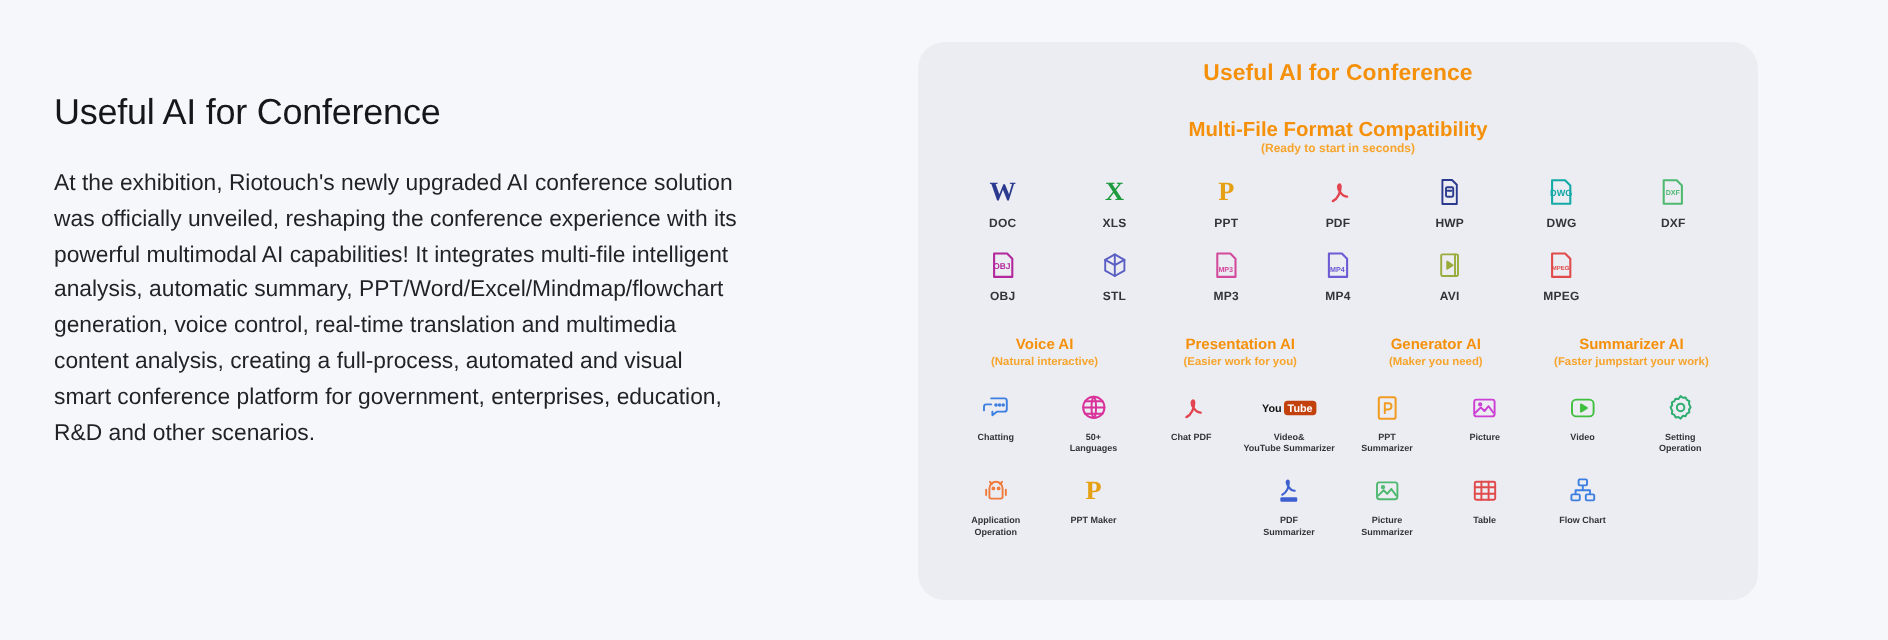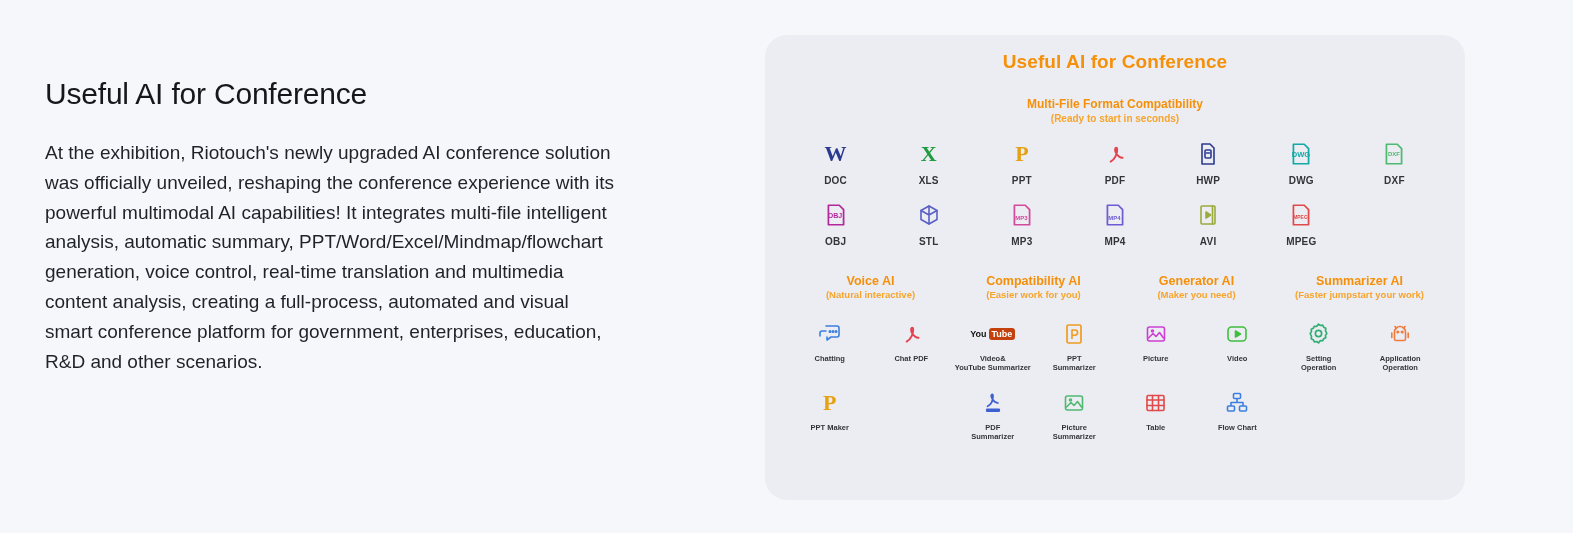--- a/index.html
+++ b/index.html
@@ -46,21 +46,21 @@
     font-size: 19px;
     font-weight: bold;
     color: #f5900a;
     letter-spacing: 0.1px;
   }
   .section-head {
     text-align: center;
     margin-top: 24px;
   }
   .section-head .st-main {
-    font-size: 12px;
+    font-size: 17px;
     font-weight: bold;
     color: #f5900a;
     display: block;
     line-height: 1.25;
   }
   .section-head .st-sub {
     font-size: 10px;
     font-weight: bold;
     color: #f7a42c;
     display: block;
@@ -313,21 +313,21 @@
           <div class="fmt-lbl">MPEG</div>
         </div>
       </div>
 
     <div class="cat-row" id="cat-row">
         <div class="cat">
           <span class="cat-main">Voice AI</span>
           <span class="cat-sub">(Natural interactive)</span>
         </div>
         <div class="cat">
-          <span class="cat-main">Compatibility AI</span>
+          <span class="cat-main">Presentation AI</span>
           <span class="cat-sub">(Easier work for you)</span>
         </div>
         <div class="cat">
           <span class="cat-main">Generator AI</span>
           <span class="cat-sub">(Maker you need)</span>
         </div>
         <div class="cat">
           <span class="cat-main">Summarizer AI</span>
           <span class="cat-sub">(Faster jumpstart your work)</span>
         </div>
@@ -341,20 +341,30 @@
               <path d="M8 9H4a2 2 0 00-2 2v3"></path>
               <circle cx="12" cy="9.5" r=".7" fill="#3d7fe0"></circle>
               <circle cx="15" cy="9.5" r=".7" fill="#3d7fe0"></circle>
               <circle cx="18" cy="9.5" r=".7" fill="#3d7fe0"></circle>
             </svg>
           </div>
           <div class="feat-lbl">Chatting</div>
         </div>
         <div class="feat-cell">
           <div class="feat-ico">
+            <svg width="25" height="25" viewBox="0 0 24 24" fill="none" stroke="#d9339b" stroke-width="1.6" stroke-linecap="round" stroke-linejoin="round">
+              <circle cx="12" cy="12" r="8.5"></circle>
+              <path d="M3.5 12h17M12 3.5c2.4 2.3 2.4 14.7 0 17M12 3.5c-2.4 2.3-2.4 14.7 0 17M5 7h14M5 17h14"></path>
+            </svg>
+          </div>
+          <div class="feat-lbl">50+
+Languages</div>
+        </div>
+        <div class="feat-cell">
+          <div class="feat-ico">
             <svg width="26" height="26" viewBox="0 0 24 24" fill="none" stroke="#e3424f" stroke-width="1.6" stroke-linecap="round" stroke-linejoin="round">
               <path d="M8 19c4-2 6-7 6-11 0-1.5-.6-2-1.3-1.6-1 .6-.8 3 .6 5.2 1.6 2.6 4 4 5.7 3.9" stroke-width="1.8"></path>
             </svg>
           </div>
           <div class="feat-lbl">Chat PDF</div>
         </div>
         <div class="feat-cell">
           <div class="feat-ico">
             <span class="yt">You<span class="tube">Tube</span></span>
           </div>

